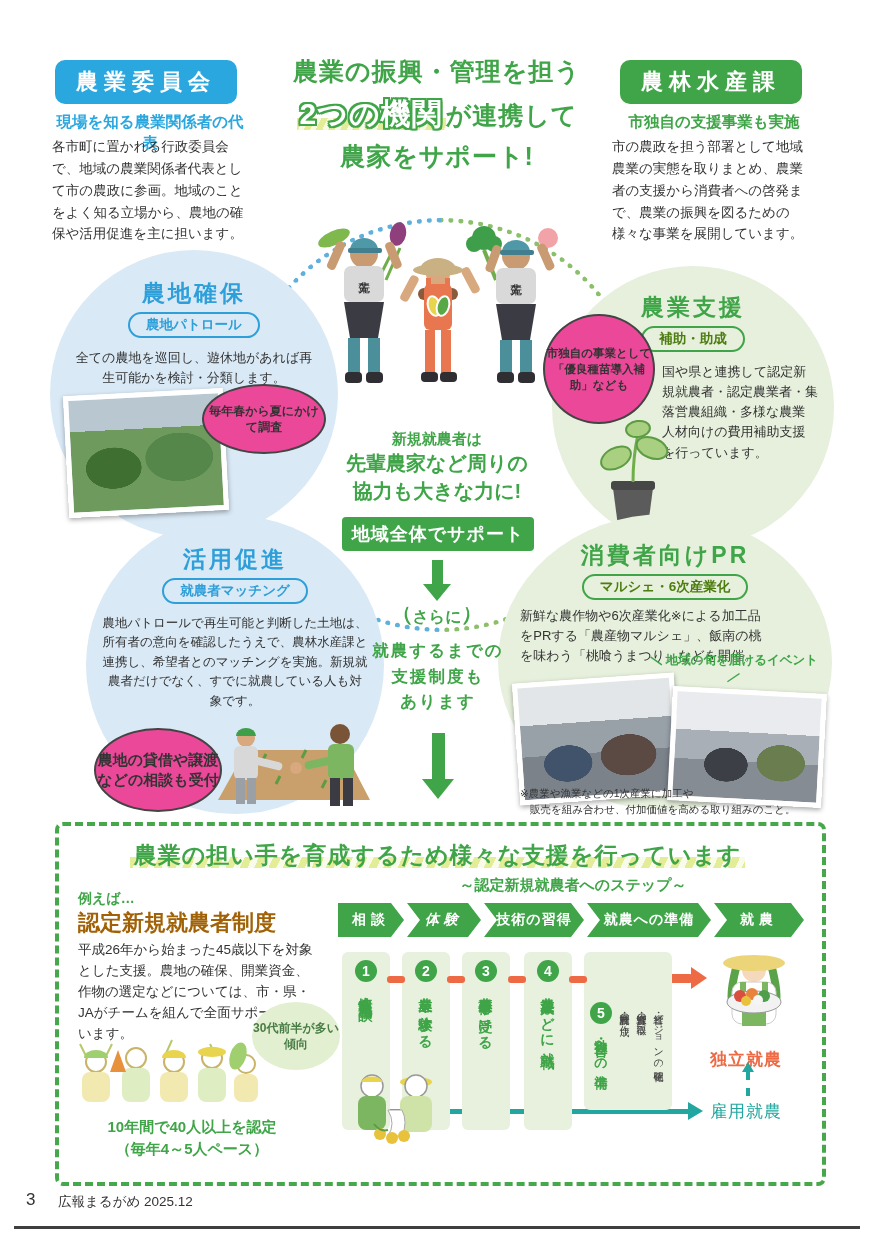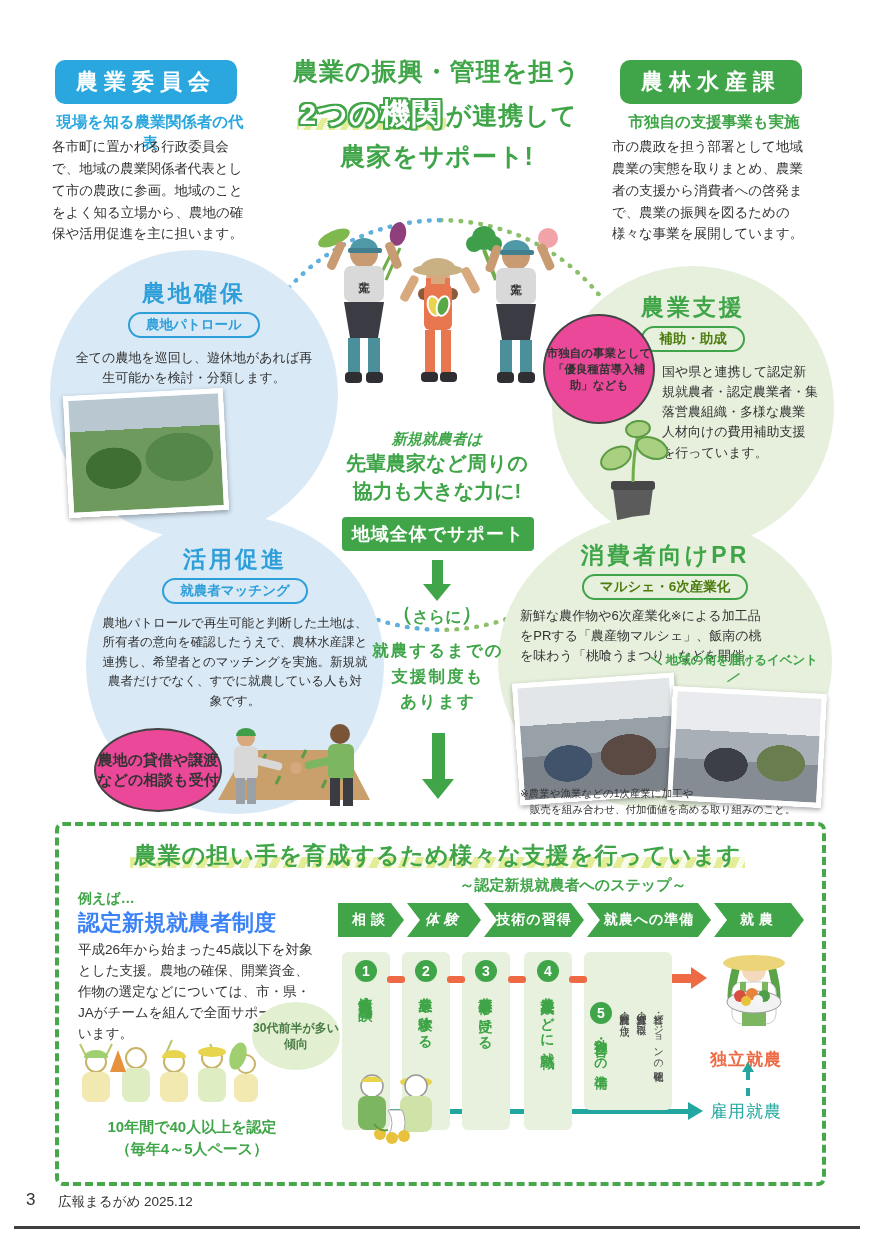--- a/index.html
+++ b/index.html
@@ -66,42 +66,42 @@
   #bubble-promo{left:8px;top:212px;width:124px;height:80px;font-size:15px;line-height:1.35;}
   #bubble-age{left:252px;top:1002px;width:88px;height:68px;border:none;background:#e2f0d1;
               color:#4a7d46;font-size:12px;line-height:1.35;}
 
   #callout-pr{left:146px;top:138px;width:180px;color:#3fa548;font-weight:bold;font-size:12.5px;line-height:1.35;}
   .slash{display:inline-block;color:#3fa548;font-weight:bold;}
   #footnote-pr{left:520px;top:786px;width:310px;font-size:10.5px;line-height:1.5;color:#333;}
 
   
   #msg{left:308px;top:430px;width:258px;color:#3fa548;font-weight:bold;}
-  #msg .m1{font-size:15px;font-style:italic;} #msg .m2{font-size:20px;line-height:1.4;}
+  #msg .m1{font-size:15px;} #msg .m2{font-size:20px;line-height:1.4;}
   #badge-area{left:342px;top:517px;width:192px;height:34px;background:#3fa548;color:#fff;
               font-weight:bold;font-size:18px;letter-spacing:1px;border-radius:4px;
               display:flex;align-items:center;justify-content:center;}
 
   .dar{display:flex;flex-direction:column;align-items:center;}
   .dar .shaft{width:11px;background:#3fa548;}
   .dar .head{width:0;height:0;border-left:14px solid transparent;border-right:14px solid transparent;
              border-top:17px solid #3fa548;}
   #arrow1{left:423px;top:560px;} #arrow1 .shaft{height:24px;}
   #arrow2{left:422px;top:733px;} #arrow2 .shaft{height:46px;width:13px;}
   #sarani{left:391px;top:602px;width:92px;color:#3fa548;font-weight:bold;font-size:16px;}
   #sarani .paren{display:inline-block;font-size:20px;transform:rotate(-8deg);}
   #more{left:360px;top:638px;width:156px;color:#3fa548;font-weight:bold;font-size:16.5px;
         letter-spacing:2px;line-height:1.55;}
 
   
   #bbox{left:55px;top:822px;width:763px;height:356px;border:4px dashed #46a84b;border-radius:8px;background:#fff;}
   #btitle{left:75px;top:840px;width:725px;font-weight:bold;font-size:23px;color:#3fa548;letter-spacing:1px;}
   #btitle span{background:repeating-linear-gradient(115deg,#e3ec96 0 7px,rgba(227,236,150,.2) 7px 13px) bottom/100% 11px no-repeat;padding:0 4px;}
   #ex-lead{left:78px;top:890px;color:#3fa548;font-weight:bold;font-size:14px;}
-  #ex-head{left:78px;top:908px;color:#3b82f6;font-weight:bold;font-size:22px;}
+  #ex-head{left:78px;top:908px;color:#a16207;font-weight:bold;font-size:22px;}
   #ex-body{left:78px;top:940px;width:240px;font-size:13.5px;line-height:1.55;}
   #stat1{left:58px;top:1118px;width:268px;color:#3fa548;font-weight:bold;font-size:15px;}
   #stat2{left:58px;top:1140px;width:268px;color:#3fa548;font-weight:bold;font-size:15px;}
   #steps-title{left:340px;top:876px;width:466px;color:#3fa548;font-weight:bold;font-size:15px;}
 
   #chevrow{left:338px;top:903px;width:470px;display:flex;gap:3px;}
   .chev{height:34px;background:#3fa548;color:#fff;font-weight:bold;font-size:14px;
         display:flex;align-items:center;justify-content:center;
         clip-path:polygon(0 0,calc(100% - 13px) 0,100% 50%,calc(100% - 13px) 100%,0 100%,13px 50%);}
   .chev.first{clip-path:polygon(0 0,calc(100% - 13px) 0,100% 50%,calc(100% - 13px) 100%,0 100%);}
@@ -162,20 +162,21 @@
   <div class="abs bodytxt" id="body-right">市の農政を担う部署として地域農業の実態を取りまとめ、農業者の支援から消費者への啓発まで、農業の振興を図るための様々な事業を展開しています。</div>
 
   <div class="abs dotring l"></div>
   <div class="abs dotring r"></div>
 
   <div class="abs circle blue" id="c-land">
     <div class="abs ctitle ctr" style="top:28px;">農地確保</div>
     <div class="abs ctr" style="top:62px;width:100%;"><span class="pill">農地パトロール</span></div>
     <div class="abs ctext ctr" style="top:98px;left:22px;width:244px;">全ての農地を巡回し、遊休地があれば再生可能かを検討・分類します。</div>
     <div class="abs photo" id="photo-patrol"></div>
+    <div class="abs bubble" id="bubble-patrol">毎年春から夏にかけて調査</div>
   </div>
 
   <div class="abs circle green" id="c-support">
     <div class="abs ctitle ctr" style="top:26px;">農業支援</div>
     <div class="abs ctr" style="top:60px;width:100%;"><span class="pill">補助・助成</span></div>
     <div class="abs ctext" style="top:96px;left:110px;width:156px;">国や県と連携して認定新規就農者・認定農業者・集落営農組織・多様な農業人材向けの費用補助支援を行っています。</div>
     <svg class="abs" style="left:26px;top:150px;" width="110" height="120" viewBox="0 0 110 120">
       <polygon points="35,72 75,72 70,110 40,110" fill="#5b5b5b"></polygon>
       <rect x="33" y="65" width="44" height="9" rx="3" fill="#474747"></rect>
       <path d="M55,66 C55,44 57,32 60,18" stroke="#6fae4a" stroke-width="3" fill="none"></path>

